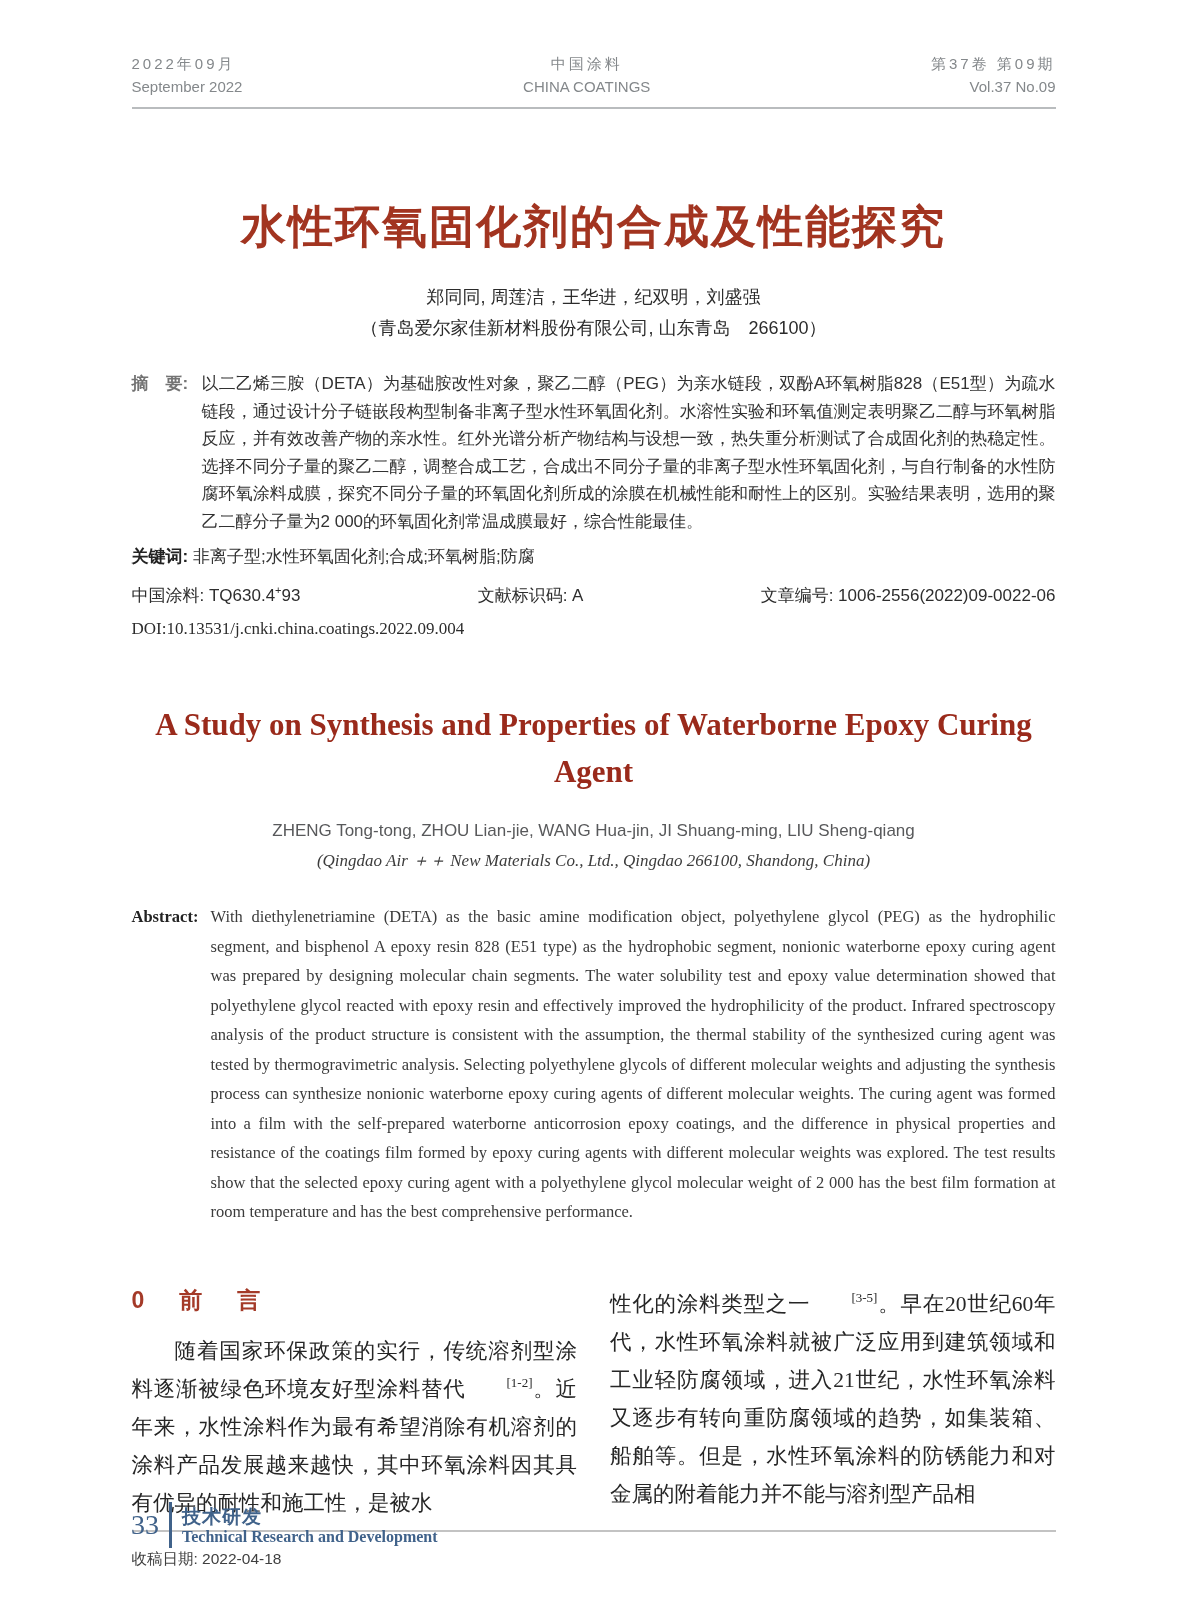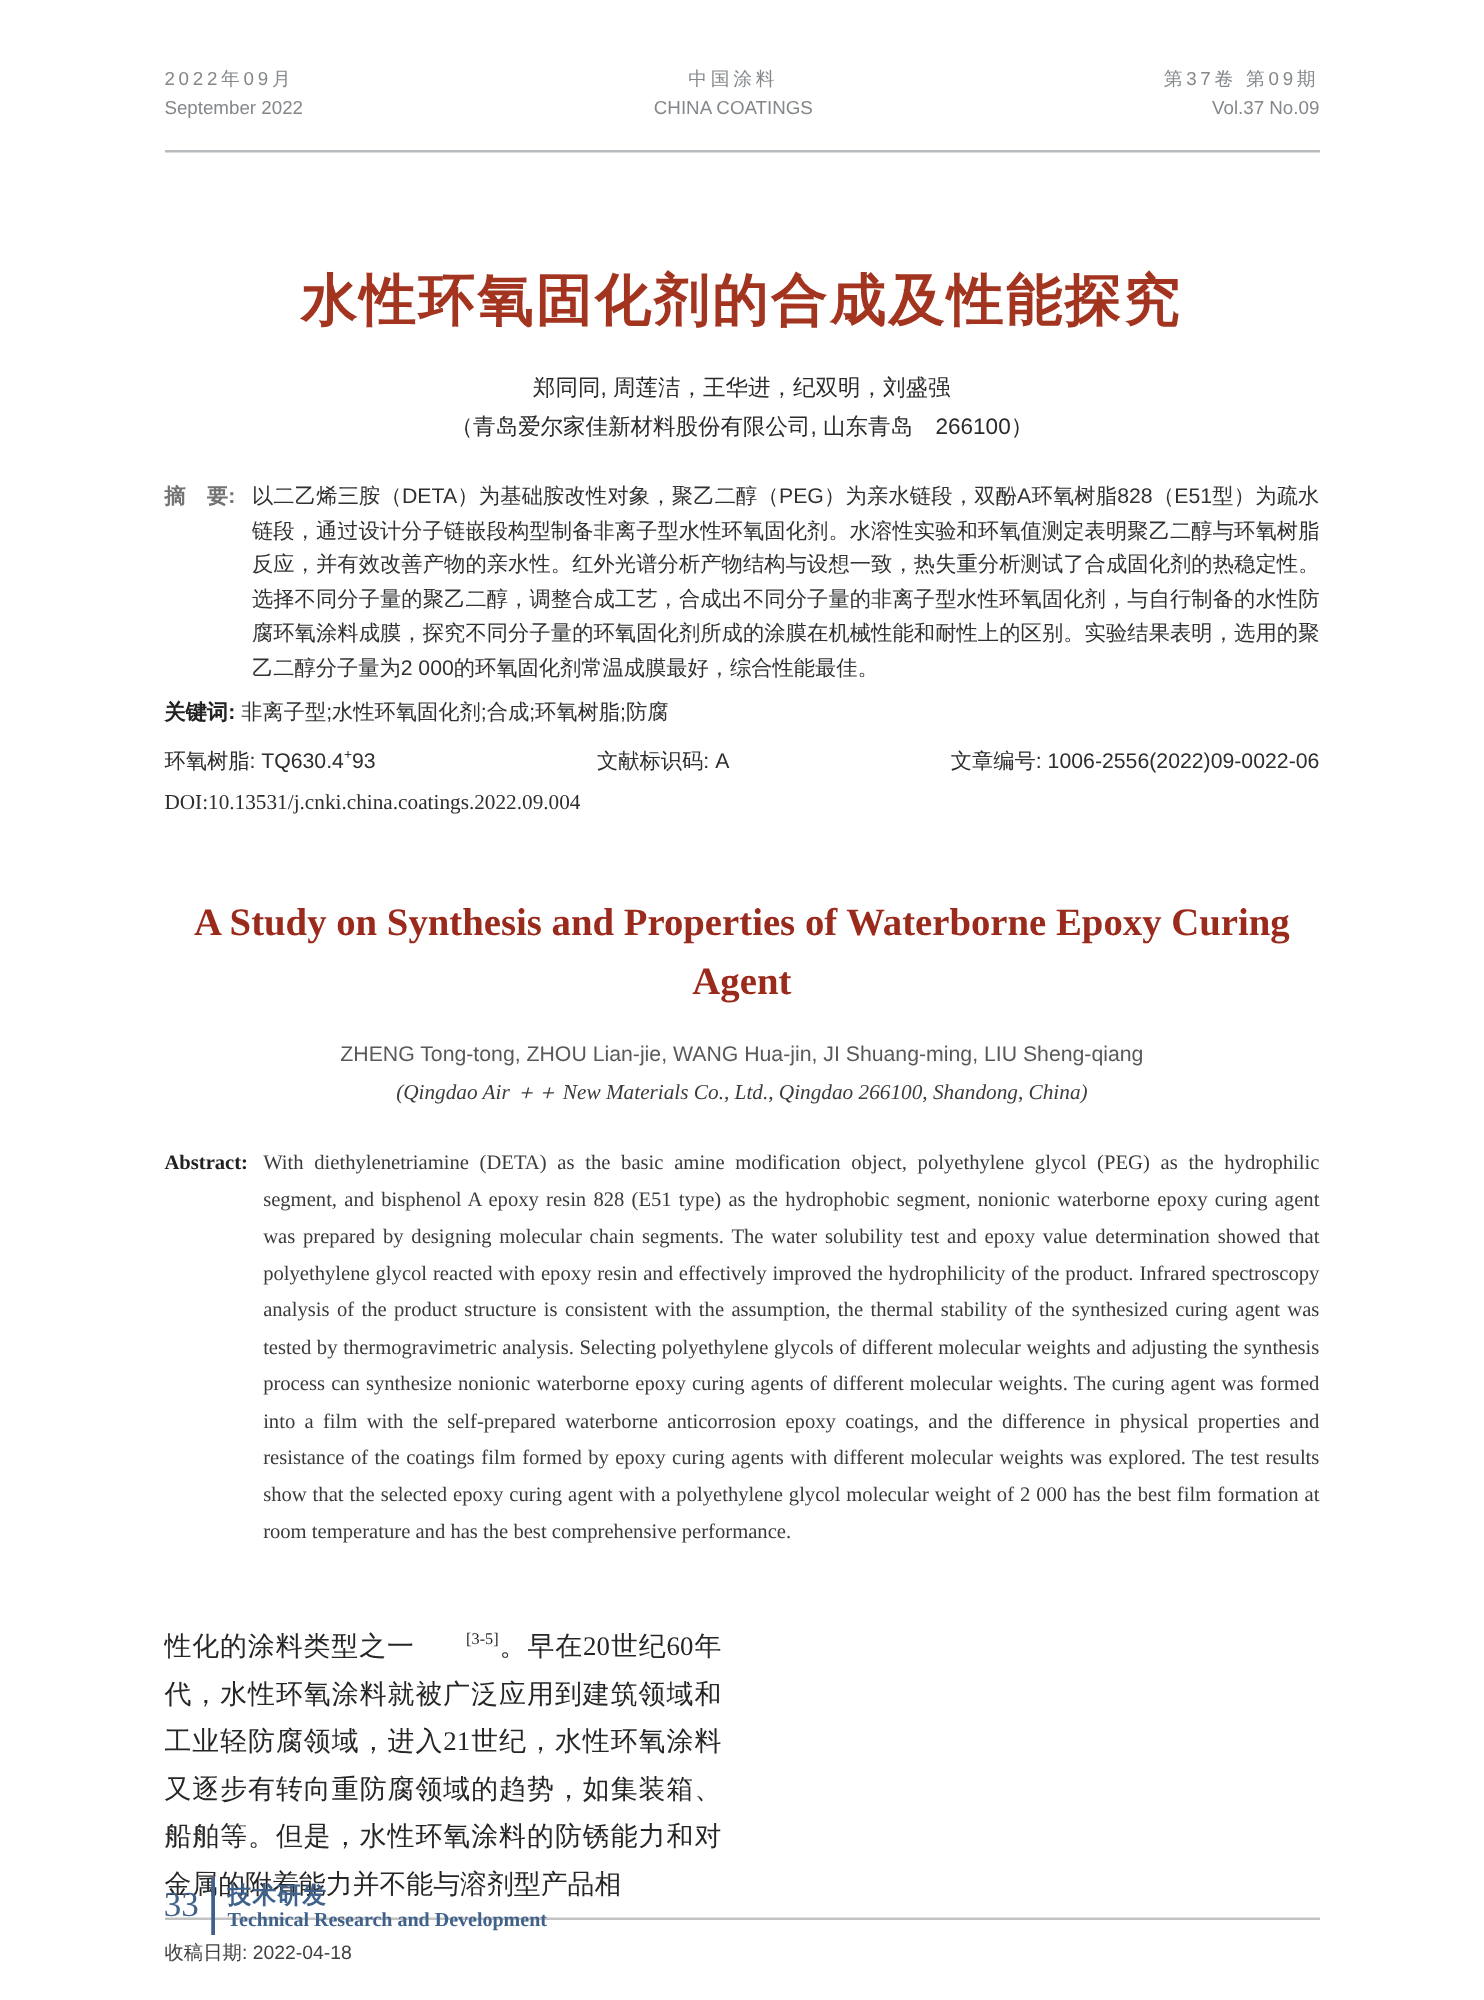--- a/index.html
+++ b/index.html
@@ -16,21 +16,21 @@
   }
   .content { width: 924px; margin: 0 auto; }
 
   
   .header {
     padding-top: 52px;
     display: flex;
     justify-content: space-between;
     align-items: flex-end;
     border-bottom: 2px solid #b9bcbe;
-    padding-bottom: 22px;
+    padding-bottom: 9px;
     color: #84888b;
     font-size: 15px;
     line-height: 23px;
   }
   .header .col-left  { text-align: left; }
   .header .col-mid   { text-align: center; }
   .header .col-right { text-align: right; }
   .header .cn { letter-spacing: 3px; }
 
   
@@ -251,38 +251,42 @@
       <span class="abs-label">摘　要:</span>
       <span>以二乙烯三胺（DETA）为基础胺改性对象，聚乙二醇（PEG）为亲水链段，双酚A环氧树脂828（E51型）为疏水链段，通过设计分子链嵌段构型制备非离子型水性环氧固化剂。水溶性实验和环氧值测定表明聚乙二醇与环氧树脂反应，并有效改善产物的亲水性。红外光谱分析产物结构与设想一致，热失重分析测试了合成固化剂的热稳定性。选择不同分子量的聚乙二醇，调整合成工艺，合成出不同分子量的非离子型水性环氧固化剂，与自行制备的水性防腐环氧涂料成膜，探究不同分子量的环氧固化剂所成的涂膜在机械性能和耐性上的区别。实验结果表明，选用的聚乙二醇分子量为2 000的环氧固化剂常温成膜最好，综合性能最佳。</span>
     </div>
 
     <div class="keywords-cn">
       <span class="kw-label">关键词:</span>
       <span>非离子型;水性环氧固化剂;合成;环氧树脂;防腐</span>
     </div>
 
     <div class="class-row">
-      <span><span>环氧树脂: TQ630.4</span><sup>+</sup><span>93</span></span>
+      <span><span>中国涂料: TQ630.4</span><sup>+</sup><span>93</span></span>
       <span>文献标识码: A</span>
       <span>文章编号: 1006-2556(2022)09-0022-06</span>
     </div>
 
     <div class="doi-line">DOI:10.13531/j.cnki.china.coatings.2022.09.004</div>
 
     <h2 class="title-en">A Study on Synthesis and Properties of Waterborne Epoxy Curing Agent</h2>
     <div class="authors-en">ZHENG Tong-tong, ZHOU Lian-jie, WANG Hua-jin, JI Shuang-ming, LIU Sheng-qiang</div>
     <div class="affil-en">(Qingdao Air ＋＋ New Materials Co., Ltd., Qingdao 266100, Shandong, China)</div>
 
     <div class="abstract-en">
       <span class="abs-label">Abstract:</span>
       <span>With diethylenetriamine (DETA) as the basic amine modification object, polyethylene glycol (PEG) as the hydrophilic segment, and bisphenol A epoxy resin 828 (E51 type) as the hydrophobic segment, nonionic waterborne epoxy curing agent was prepared by designing molecular chain segments. The water solubility test and epoxy value determination showed that polyethylene glycol reacted with epoxy resin and effectively improved the hydrophilicity of the product. Infrared spectroscopy analysis of the product structure is consistent with the assumption, the thermal stability of the synthesized curing agent was tested by thermogravimetric analysis. Selecting polyethylene glycols of different molecular weights and adjusting the synthesis process can synthesize nonionic waterborne epoxy curing agents of different molecular weights. The curing agent was formed into a film with the self-prepared waterborne anticorrosion epoxy coatings, and the difference in physical properties and resistance of the coatings film formed by epoxy curing agents with different molecular weights was explored. The test results show that the selected epoxy curing agent with a polyethylene glycol molecular weight of 2 000 has the best film formation at room temperature and has the best comprehensive performance.</span>
     </div>
 
 
     <div class="body-cols">
+      <div class="col">
+        <div class="sec-heading">0　前　言</div>
+        <p class="body-par indent"><span>随着国家环保政策的实行，传统溶剂型涂料逐渐被绿色环境友好型涂料替代</span><sup class="ref">[1-2]</sup><span>。近年来，水性涂料作为最有希望消除有机溶剂的涂料产品发展越来越快，其中环氧涂料因其具有优异的耐性和施工性，是被水</span></p>
+      </div>
       <div class="col">
         <p class="body-par"><span>性化的涂料类型之一</span><sup class="ref">[3-5]</sup><span>。早在20世纪60年代，水性环氧涂料就被广泛应用到建筑领域和工业轻防腐领域，进入21世纪，水性环氧涂料又逐步有转向重防腐领域的趋势，如集装箱、船舶等。但是，水性环氧涂料的防锈能力和对金属的附着能力并不能与溶剂型产品相</span></p>
       </div>
     </div>
 
     <div class="footnote-rule"></div>
     <div class="footnote">收稿日期: 2022-04-18</div>
 
   </div>
 

